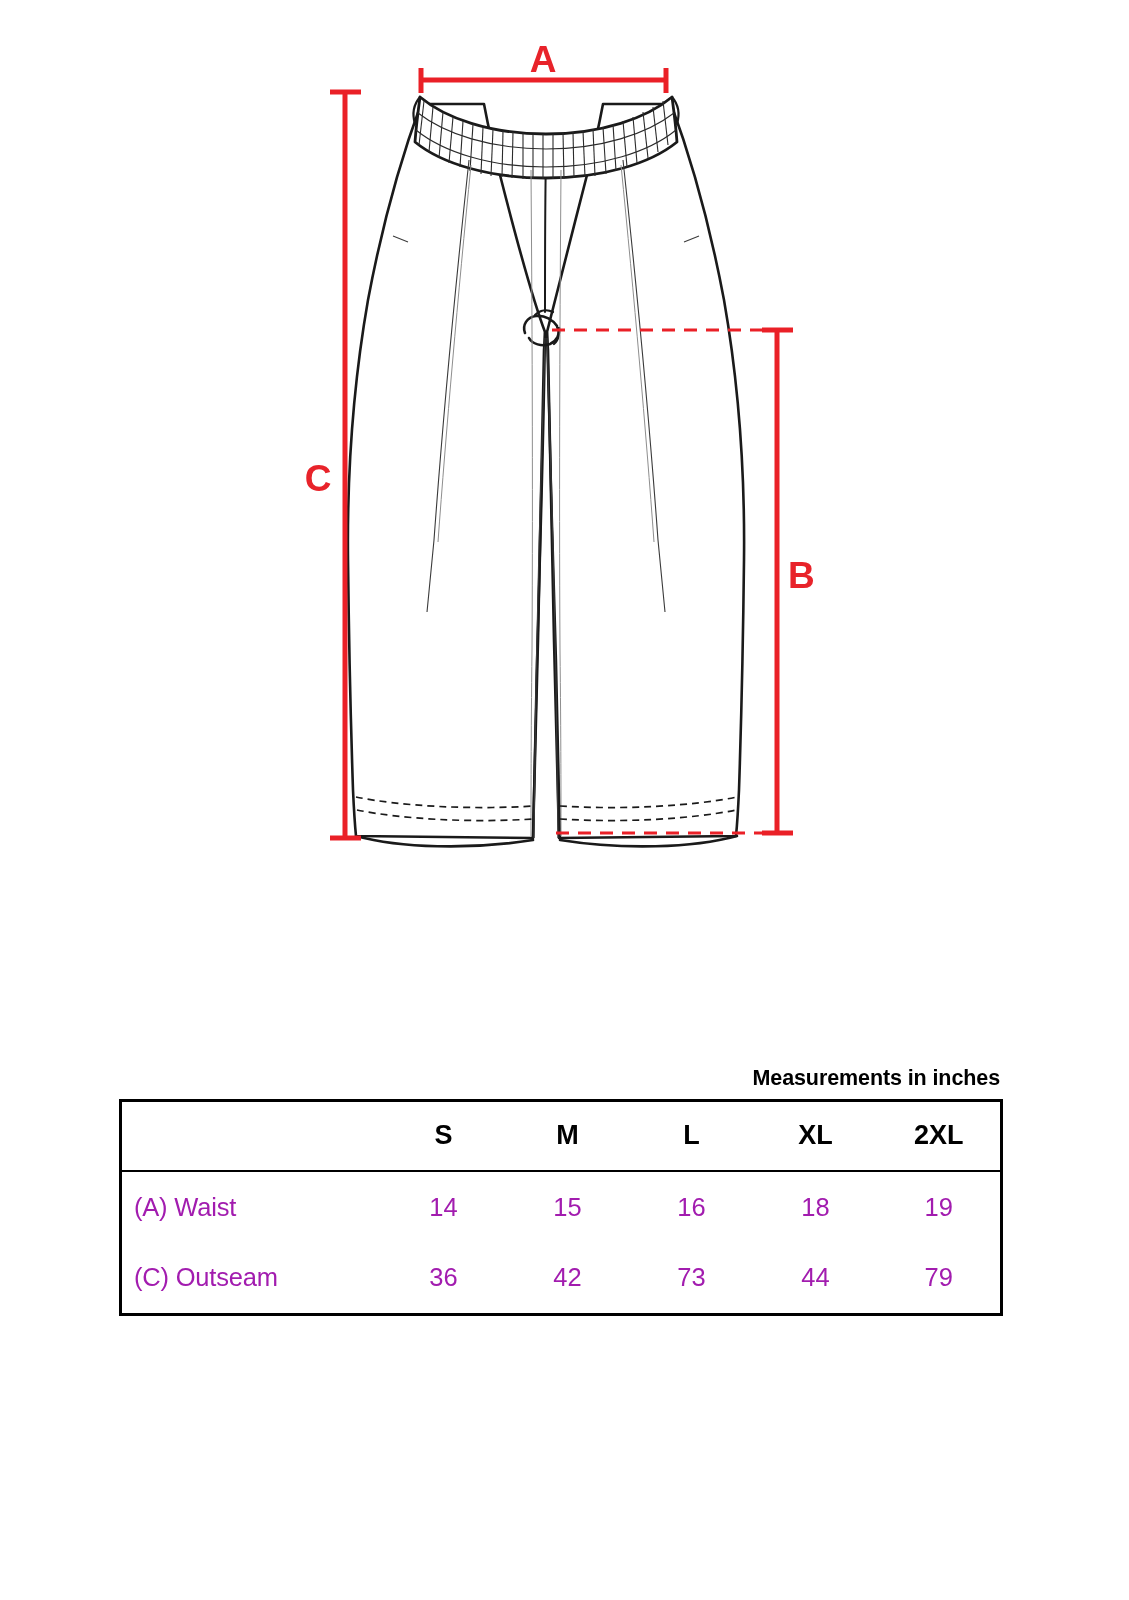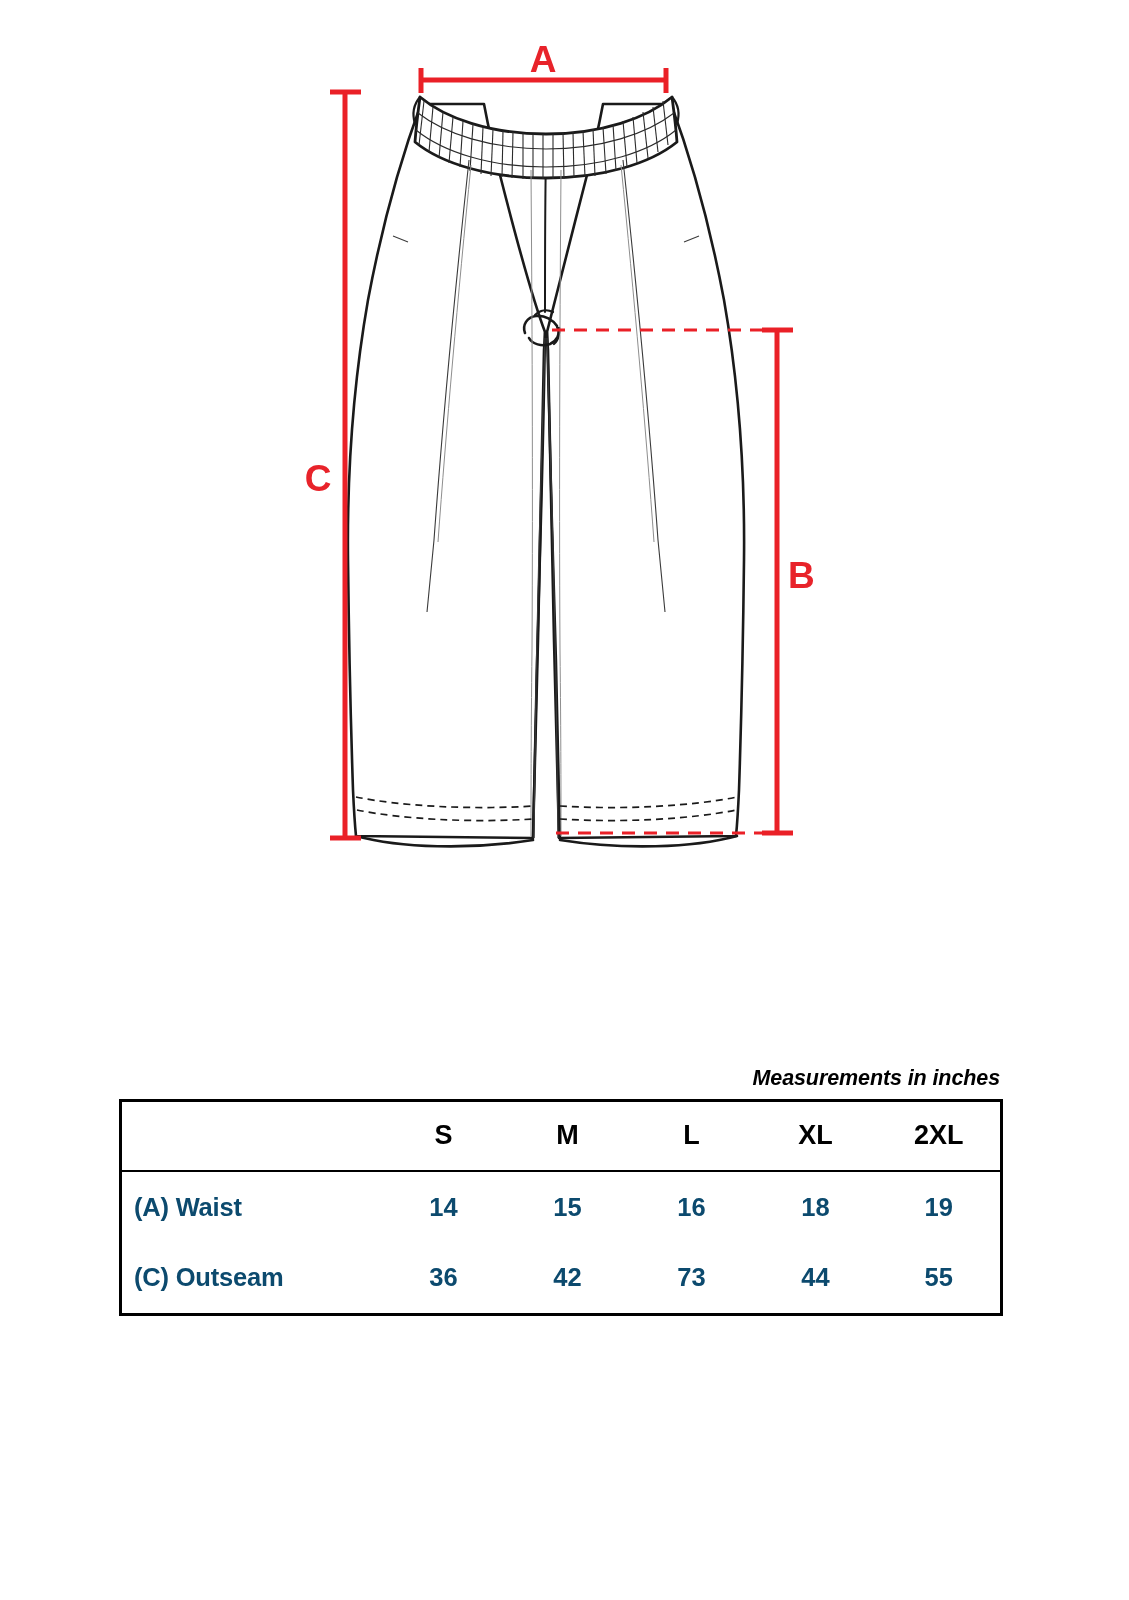--- a/index.html
+++ b/index.html
@@ -96,21 +96,20 @@
   #measure-caption {
     position: absolute;
     left: 119px;
     top: 1066px;
     width: 881px;
     text-align: right;
     font-size: 21.5px;
     font-weight: bold;
     color: #000000;
     letter-spacing: -0.1px;
-    font-style: italic;
   }
   #size-table {
     position: absolute;
     left: 119px;
     top: 1099px;
     width: 881px;
     border-collapse: collapse;
     table-layout: fixed;
   }
   #size-table td, #size-table th {
@@ -136,22 +135,22 @@
     text-align: center;
   }
   #size-table thead th.corner-cell {
     text-align: left;
   }
   #size-table tbody tr {
     height: 72px;
   }
   #size-table tbody td {
     font-size: 25.5px;
-    font-weight: bold;
-    color: #0c4a6e;
+    font-weight: normal;
+    color: #a21caf;
     vertical-align: middle;
     text-align: center;
   }
   #size-table tbody td.row-label {
     text-align: left;
     padding-left: 12px;
     letter-spacing: -0.2px;
   }
   .col-label { width: 261px; }
   .col-size  { width: 124px; }
@@ -323,18 +322,18 @@
         <td>16</td>
         <td>18</td>
         <td>19</td>
       </tr>
       <tr>
         <td class="row-label">(C) Outseam</td>
         <td>36</td>
         <td>42</td>
         <td>73</td>
         <td>44</td>
-        <td>55</td>
+        <td>79</td>
       </tr>
     </tbody>
   </table>
 
 </div>
 
 </body></html>

